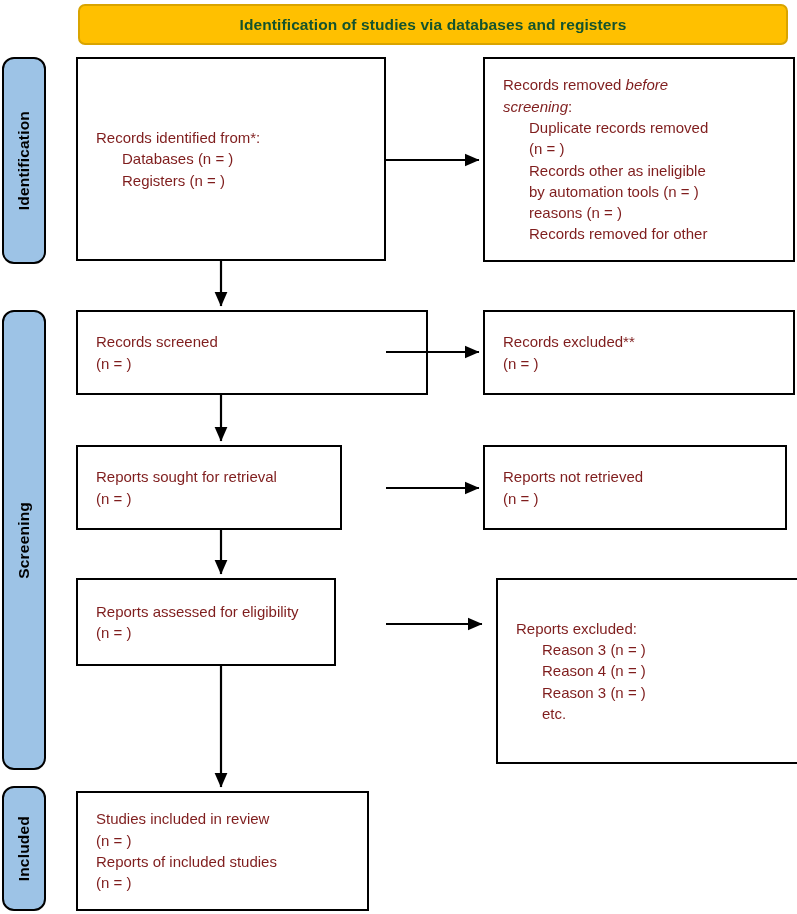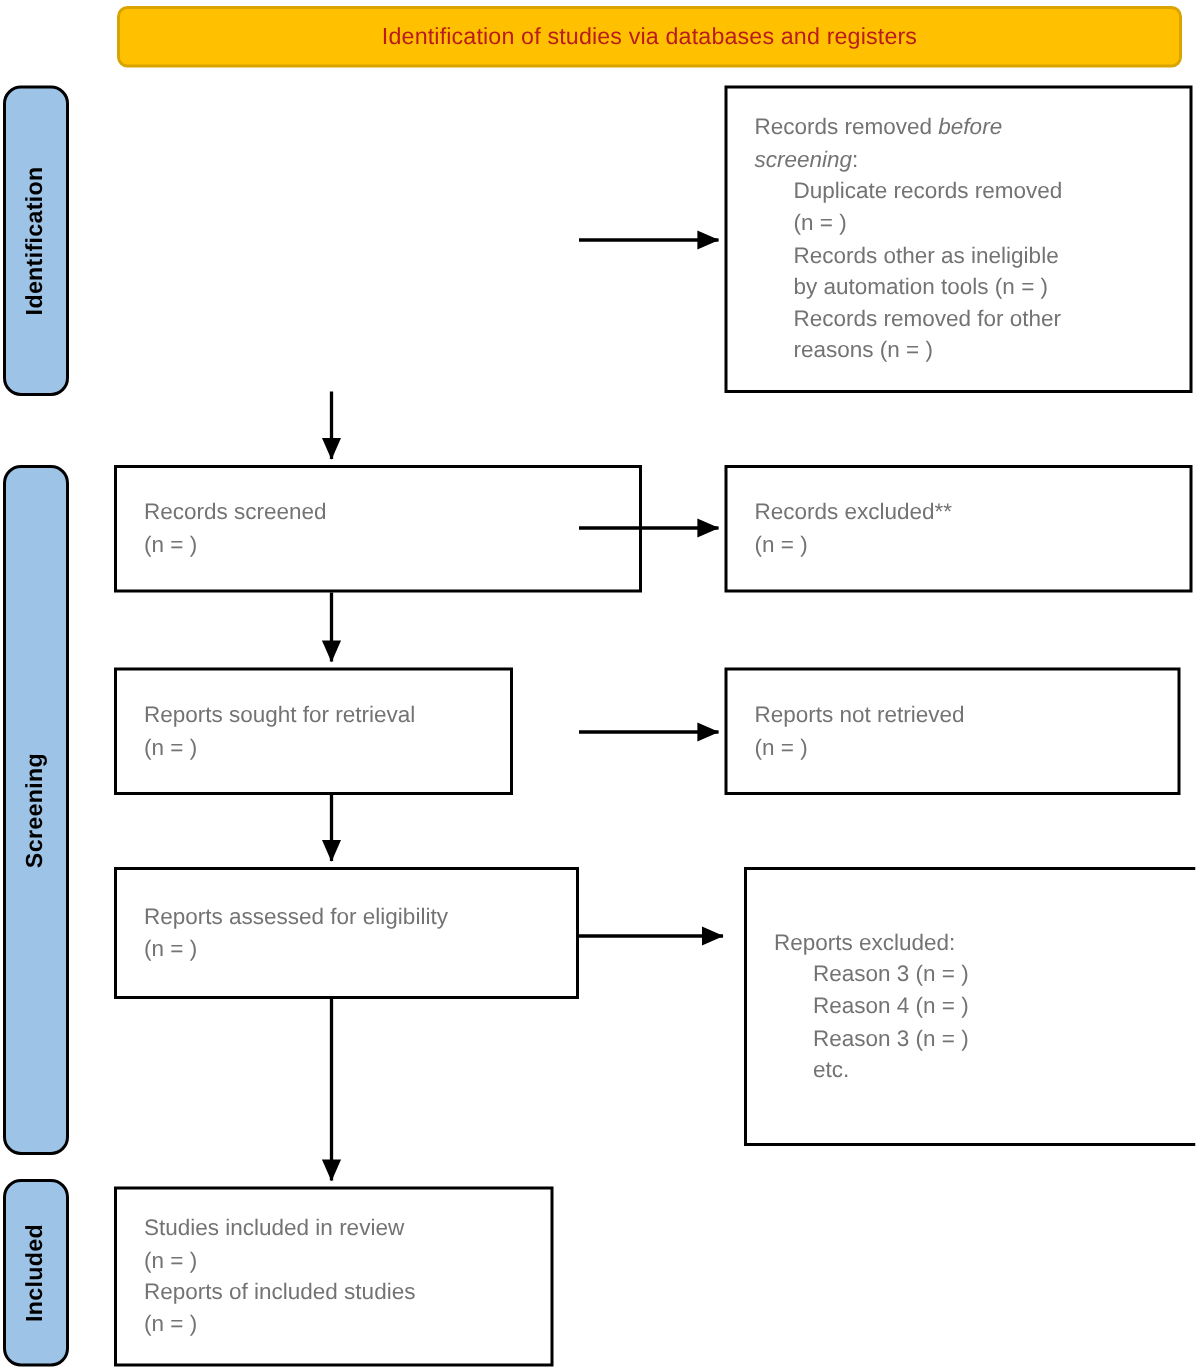--- a/index.html
+++ b/index.html
@@ -30,22 +30,22 @@
     background: #FFC000;
     border: 2px solid #D9A400;
     border-radius: 7px;
     box-sizing: border-box;
     display: flex;
     align-items: center;
     justify-content: center;
   }
   .banner-text {
     font-size: 15.5px;
-    font-weight: normal;
-    color: #b91c1c;
+    font-weight: bold;
+    color: #14532d;
     letter-spacing: 0.1px;
     text-align: center;
     line-height: 1.1;
   }
 
   
   .phase {
     position: absolute;
     background: #9DC3E6;
     border: 2.5px solid #000000;
@@ -76,31 +76,31 @@
     box-sizing: border-box;
     display: flex;
     flex-direction: column;
     justify-content: center;
     padding: 4px 18px;
   }
   .box p {
     margin: 0;
     font-size: 15px;
     line-height: 1.42;
-    color: #737373;
+    color: #7f1d1d;
     white-space: pre-wrap;
   }
   .indent { padding-left: 26px; }
   .ital { font-style: italic; }
 
   
   #box-identified        { left: 76px; top: 57px;  width: 310px; height: 204px; }
   #box-screened          { left: 76px; top: 310px; width: 352px; height: 85px;  }
   #box-sought            { left: 76px; top: 445px; width: 266px; height: 85px;  }
-  #box-assessed          { left: 76px; top: 578px; width: 310px; height: 88px;  }
+  #box-assessed          { left: 76px; top: 578px; width: 260px; height: 88px;  }
   #box-included-studies  { left: 76px; top: 791px; width: 293px; height: 120px; }
 
   
   #box-removed-before    { left: 483px; top: 57px;  width: 312px; height: 205px; }
   #box-records-excluded  { left: 483px; top: 310px; width: 312px; height: 85px;  }
   #box-not-retrieved     { left: 483px; top: 445px; width: 304px; height: 85px;  }
   #box-reports-excluded  { left: 496px; top: 578px; width: 309px; height: 186px; }
 
   
   #connectors {
@@ -124,30 +124,35 @@
   <div class="phase" id="phase-identification">
     <span class="phase-text">Identification</span>
   </div>
   <div class="phase" id="phase-screening">
     <span class="phase-text">Screening</span>
   </div>
   <div class="phase" id="phase-included">
     <span class="phase-text">Included</span>
   </div>
 
+  <div class="box" id="box-identified">
+    <p>Records identified from*:</p>
+    <p class="indent">Databases (n = )</p>
+    <p class="indent">Registers (n = )</p>
+  </div>
 
   <div class="box" id="box-removed-before">
     <p><span>Records removed </span><span class="ital">before</span></p>
     <p><span class="ital">screening</span><span>:</span></p>
     <p class="indent">Duplicate records removed</p>
     <p class="indent">(n = )</p>
     <p class="indent">Records other as ineligible</p>
     <p class="indent">by automation tools (n = )</p>
+    <p class="indent">reasons (n = )</p>
     <p class="indent">Records removed for other</p>
-    <p class="indent">reasons (n = )</p>
   </div>
 
   <div class="box" id="box-screened">
     <p>Records screened</p>
     <p>(n = )</p>
   </div>
 
   <div class="box" id="box-records-excluded">
     <p>Records excluded**</p>
     <p>(n = )</p>

